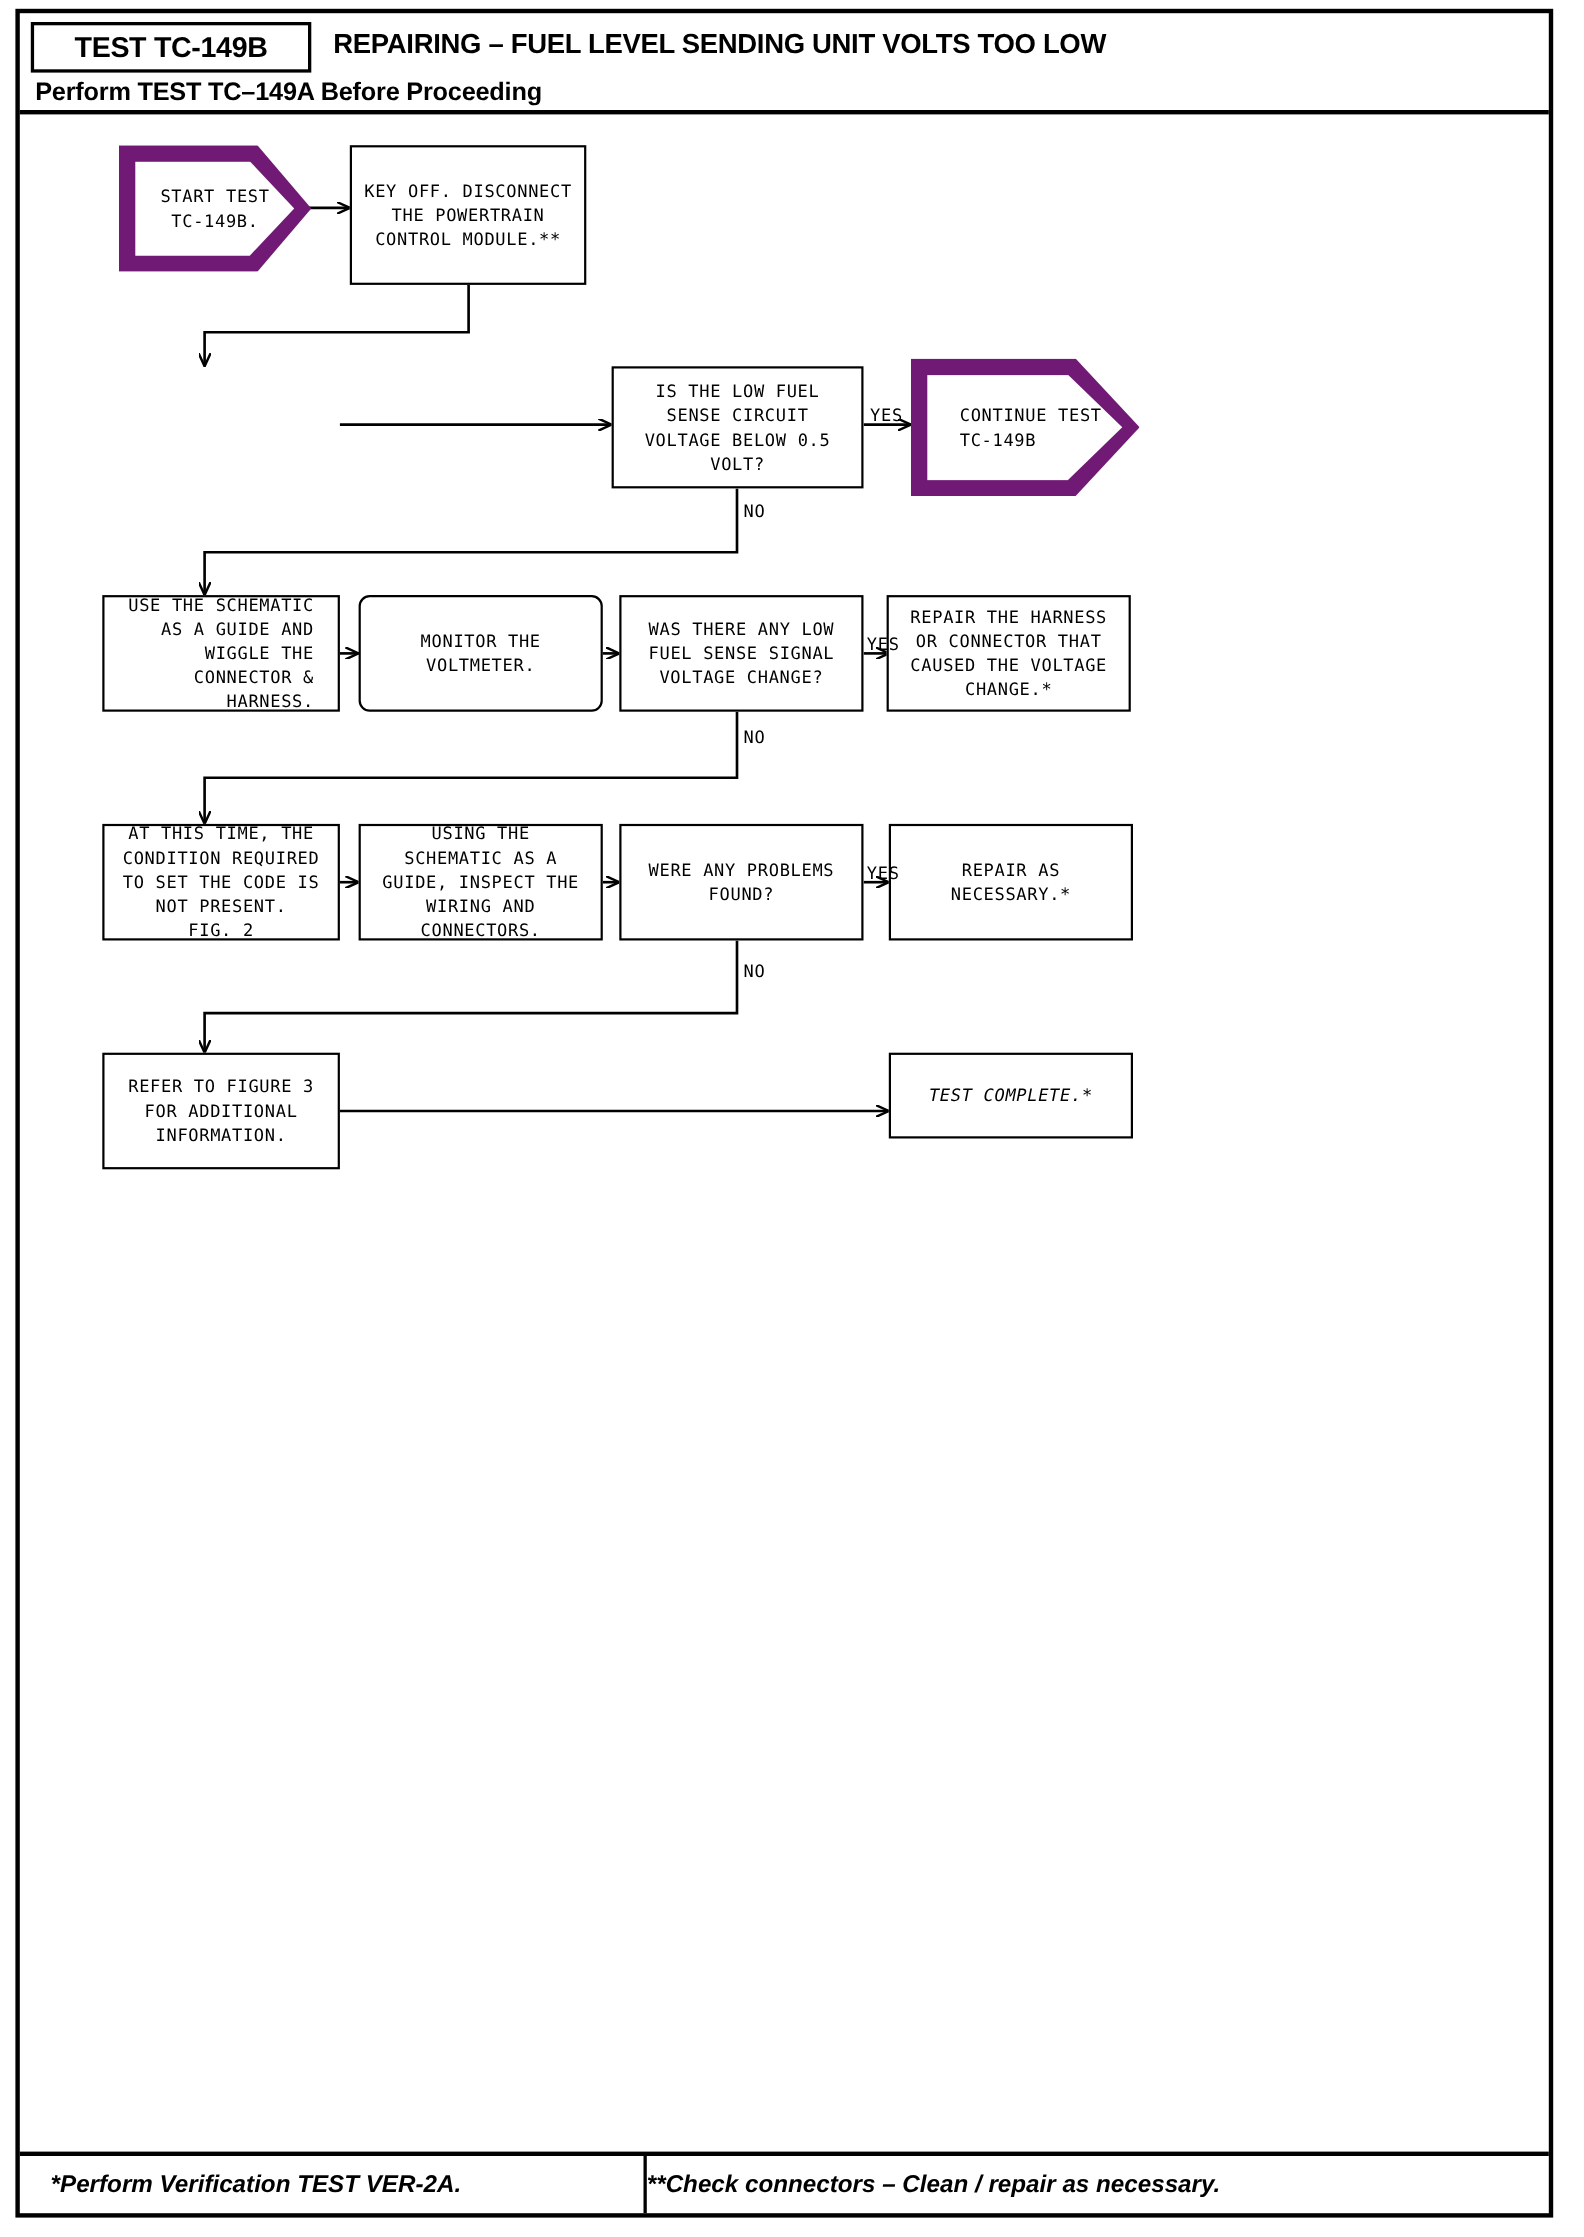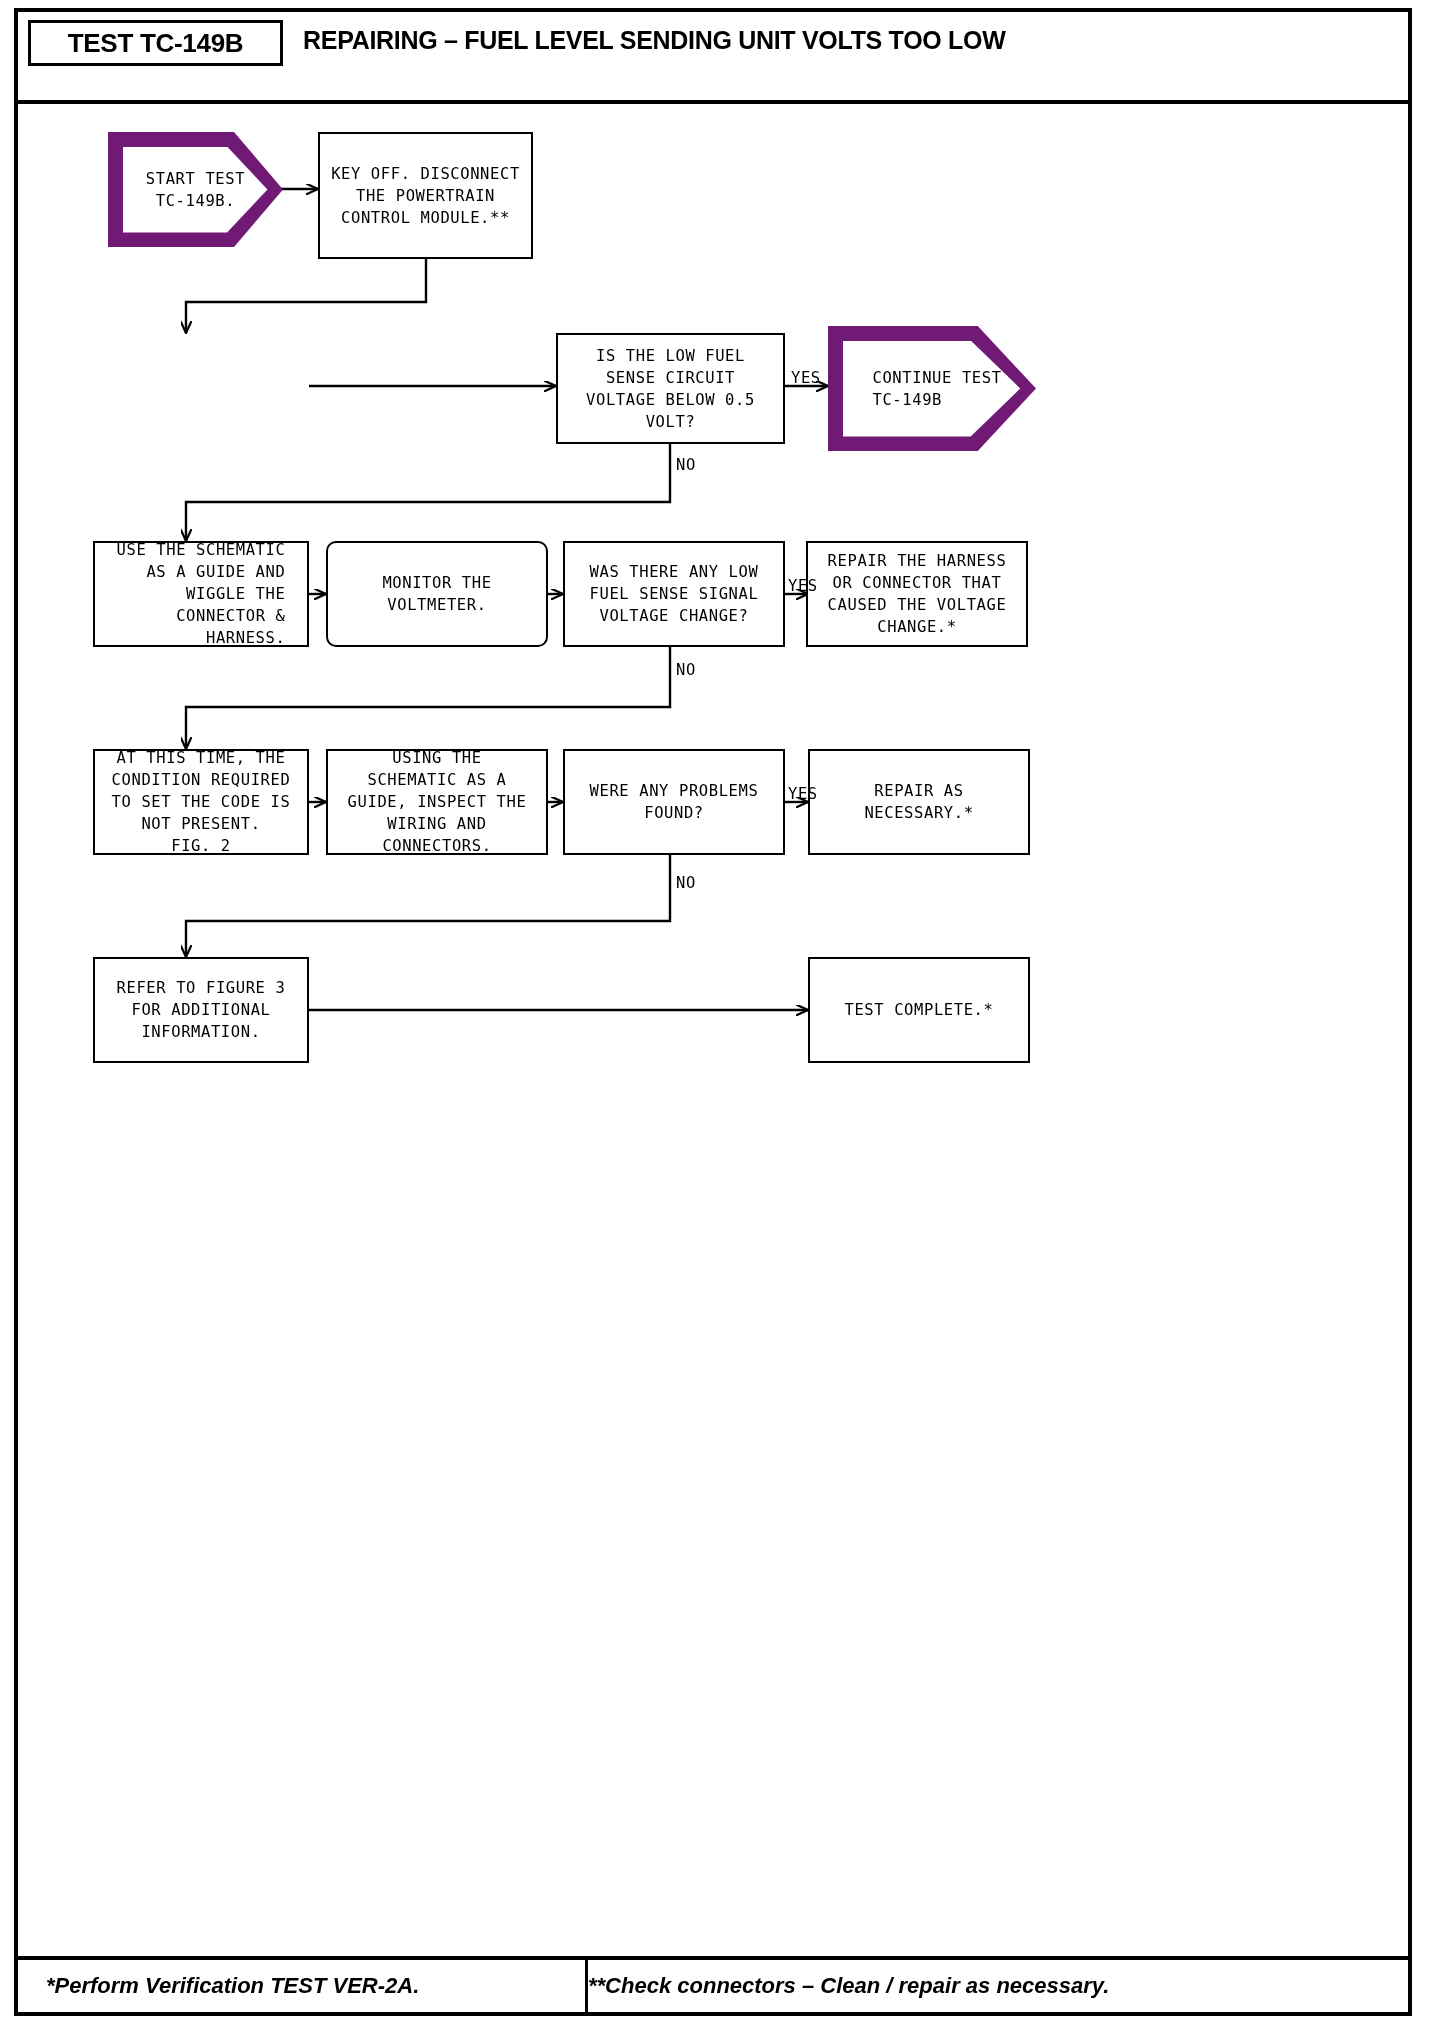--- a/index.html
+++ b/index.html
@@ -165,20 +165,21 @@
 </head>
 <body>
 
 <div id="page">
 
   <div class="hdr-band">
     <div class="hdr-testbox">
       <span>TEST TC-149B</span>
     </div>
     <div class="hdr-title">REPAIRING – FUEL LEVEL SENDING UNIT VOLTS TOO LOW</div>
+    <div class="hdr-sub">Perform TEST TC–149A Before Proceeding</div>
   </div>
 
   <div id="canvas">
 
     <svg id="wires" viewBox="0 0 1390 1856" preserveAspectRatio="none">
       <defs>
         <marker id="ah" markerWidth="13" markerHeight="11" refX="12" refY="5.5" orient="auto" markerUnits="userSpaceOnUse">
           <path d="M0,0 L12,5.5 L0,11" fill="none" stroke="#000" stroke-width="2.2"></path>
         </marker>
       </defs>
@@ -276,21 +277,21 @@
     <div class="node rect" style="left:790px; top:645px; width:222px; height:106px;">REPAIR AS
 NECESSARY.*</div>
 
     <span class="edge-label" style="left:770px; top:681px;">YES</span>
     <span class="edge-label" style="left:658px; top:770px;">NO</span>
 
     <div class="node rect" style="left:75px; top:853px; width:216px; height:106px;">REFER TO FIGURE 3
 FOR ADDITIONAL
 INFORMATION.</div>
 
-    <div class="node rect" style="left:790px; top:853px; width:222px; height:106px;">TEST COMPLETE.*</div>
+    <div class="node rect" style="left:790px; top:853px; width:222px; height:78px;font-style:italic;">TEST COMPLETE.*</div>
 
   </div>
 
   <div class="ftr-band">
     <div class="ftr-left">*Perform Verification TEST VER-2A.</div>
     <div class="ftr-right">**Check connectors – Clean / repair as necessary.</div>
   </div>
 
 </div>
 

